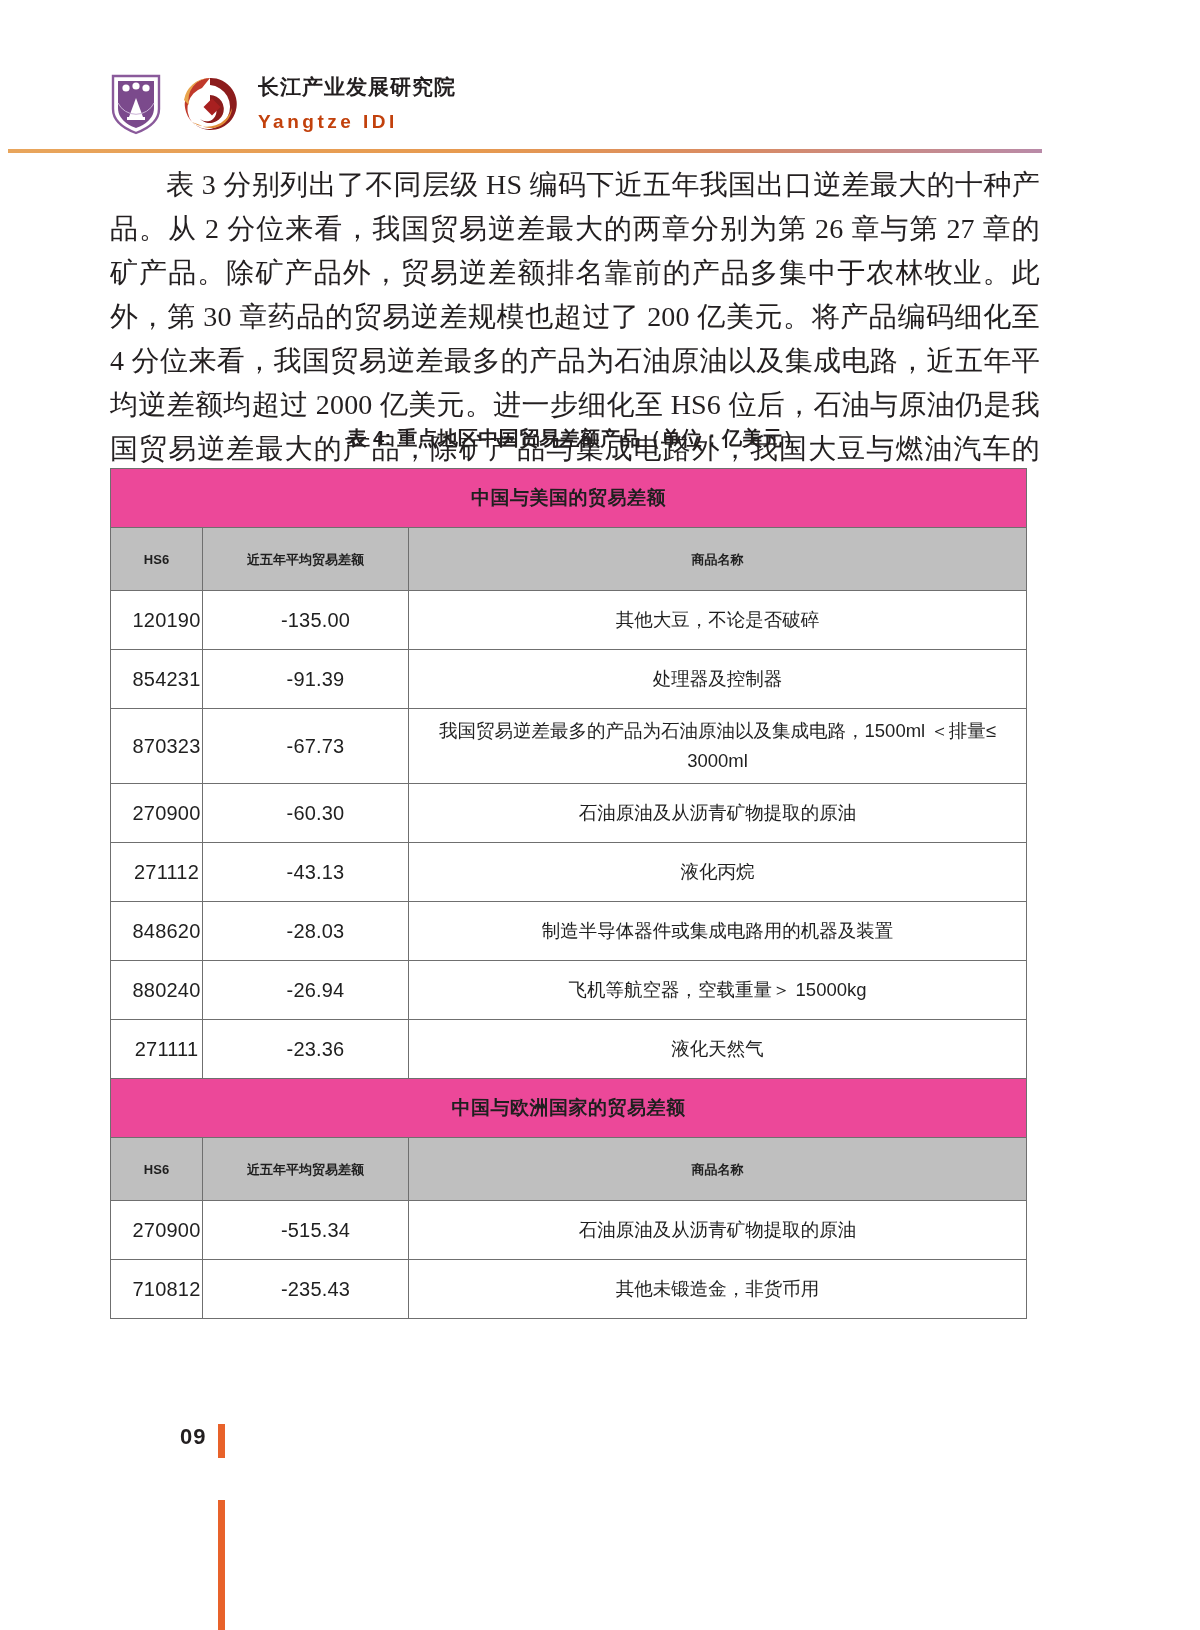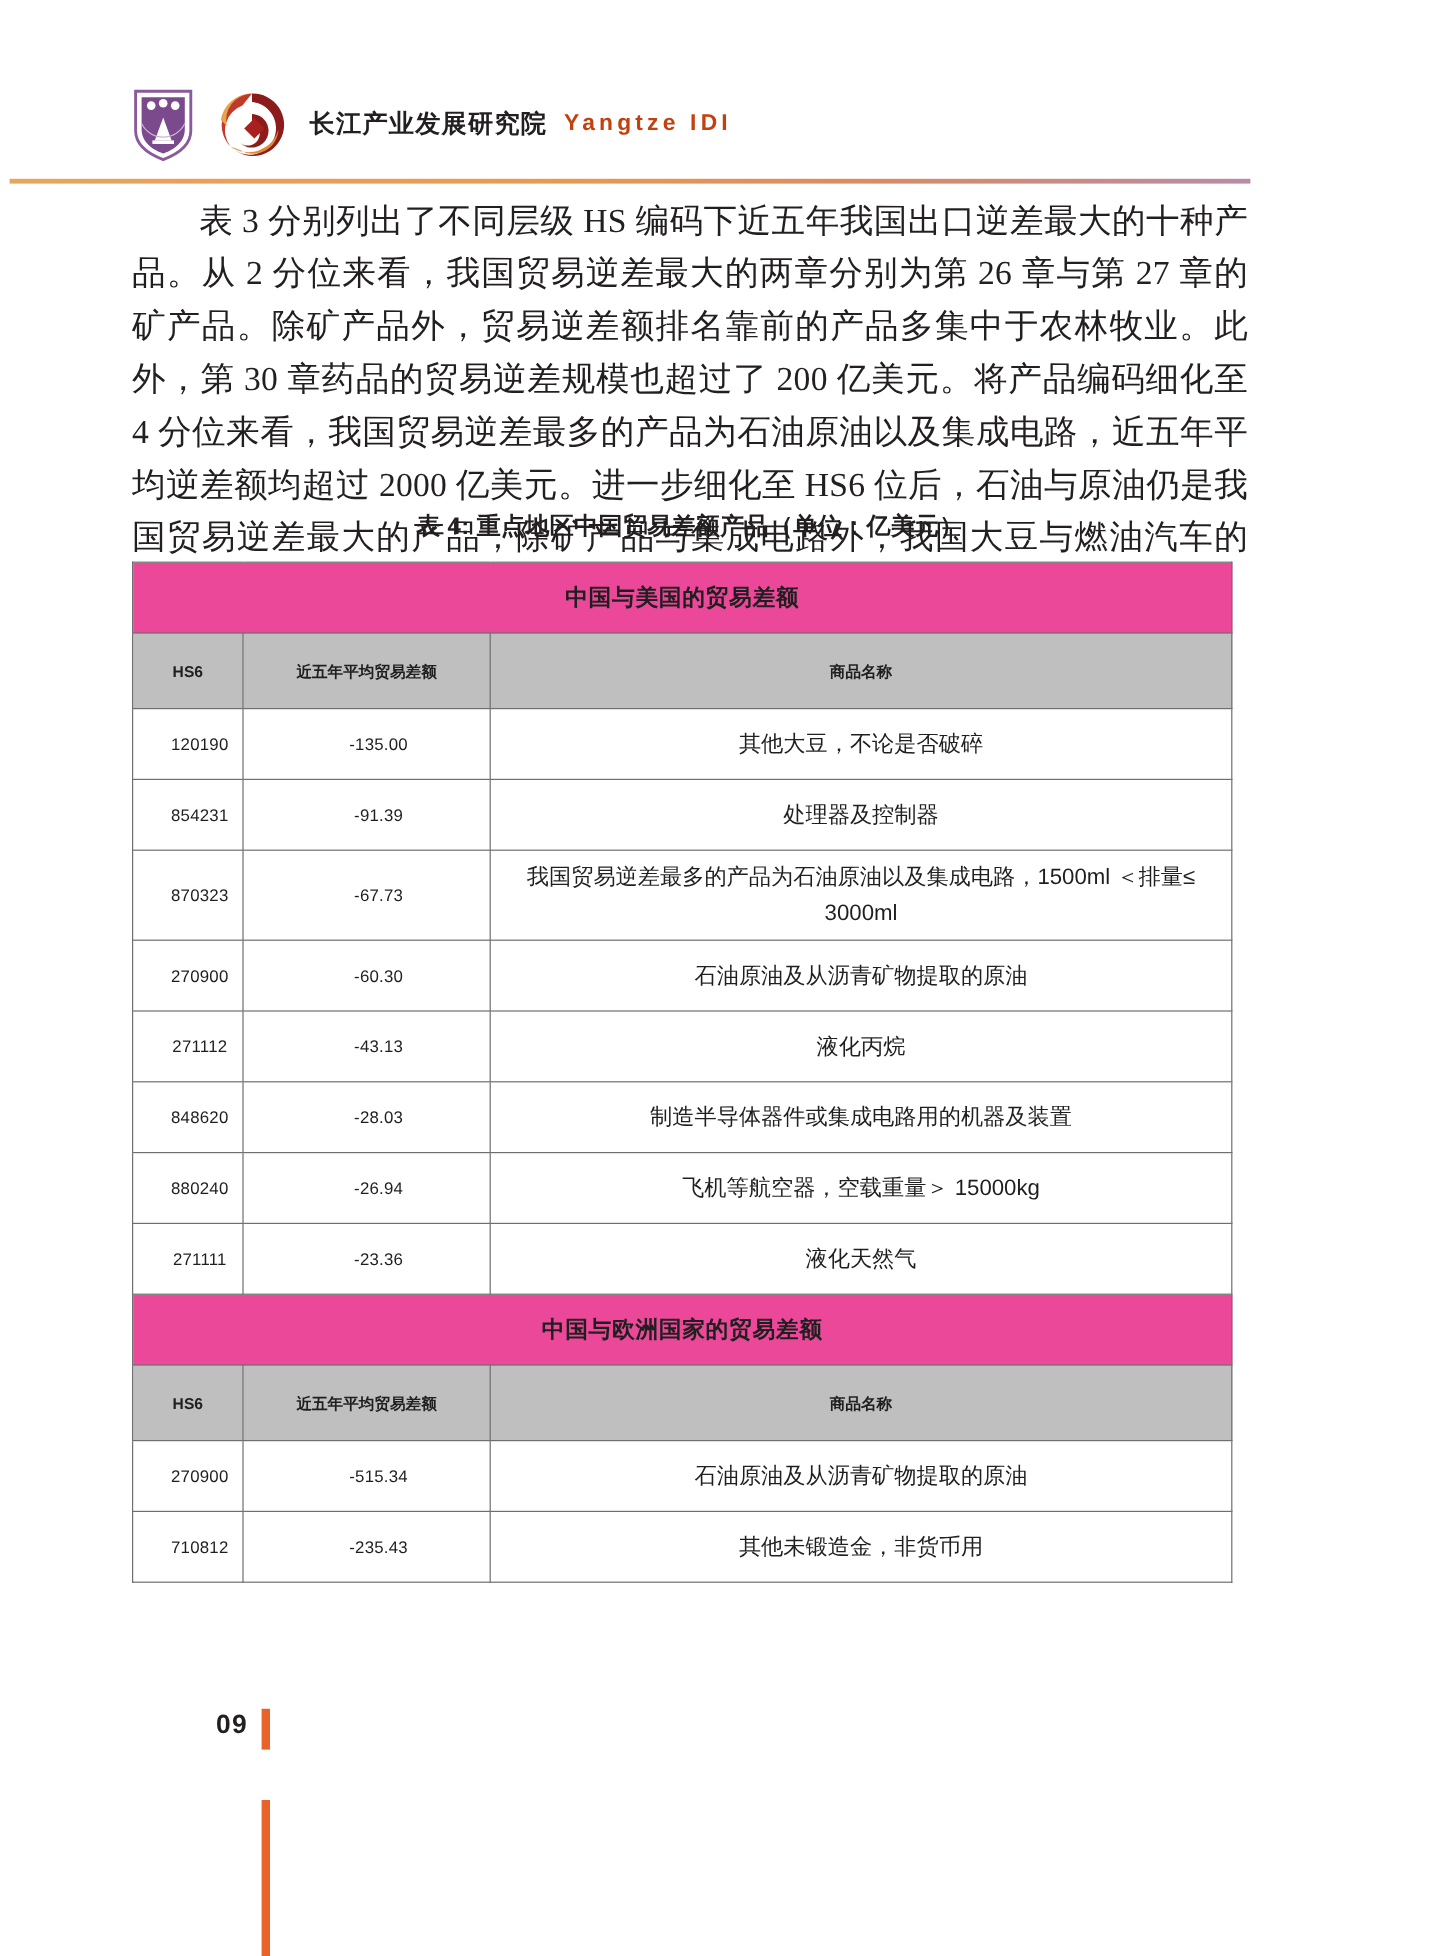--- a/index.html
+++ b/index.html
@@ -73,21 +73,21 @@
     height: 62px;
     position: relative;
   }
   .idi-logo {
     width: 60px;
     height: 58px;
     position: relative;
   }
   .idi-text {
     display: flex;
-    flex-direction: row;
+    flex-direction: column;
     justify-content: space-between;
     gap: 14px;
   }
   .idi-cn {
     font-family: "Liberation Sans", sans-serif;
     font-size: 21px;
     font-weight: 700;
     letter-spacing: 1px;
     color: #231f20;
     line-height: 1.05;
@@ -172,21 +172,21 @@
   .data-row td {
     height: 58px;
     background: #ffffff;
     font-size: 18.5px;
     font-weight: 400;
     line-height: 30px;
     padding: 4px 8px;
   }
   .data-row td.num,
   .data-row td.code {
-    font-size: 14px;
+    font-size: 20px;
     letter-spacing: 0.2px;
     padding-left: 20px;
   }
   .data-row.tall td { height: 74px; }
 
   
   .page-no {
     position: absolute;
     left: 180px;
     top: 1424px;

